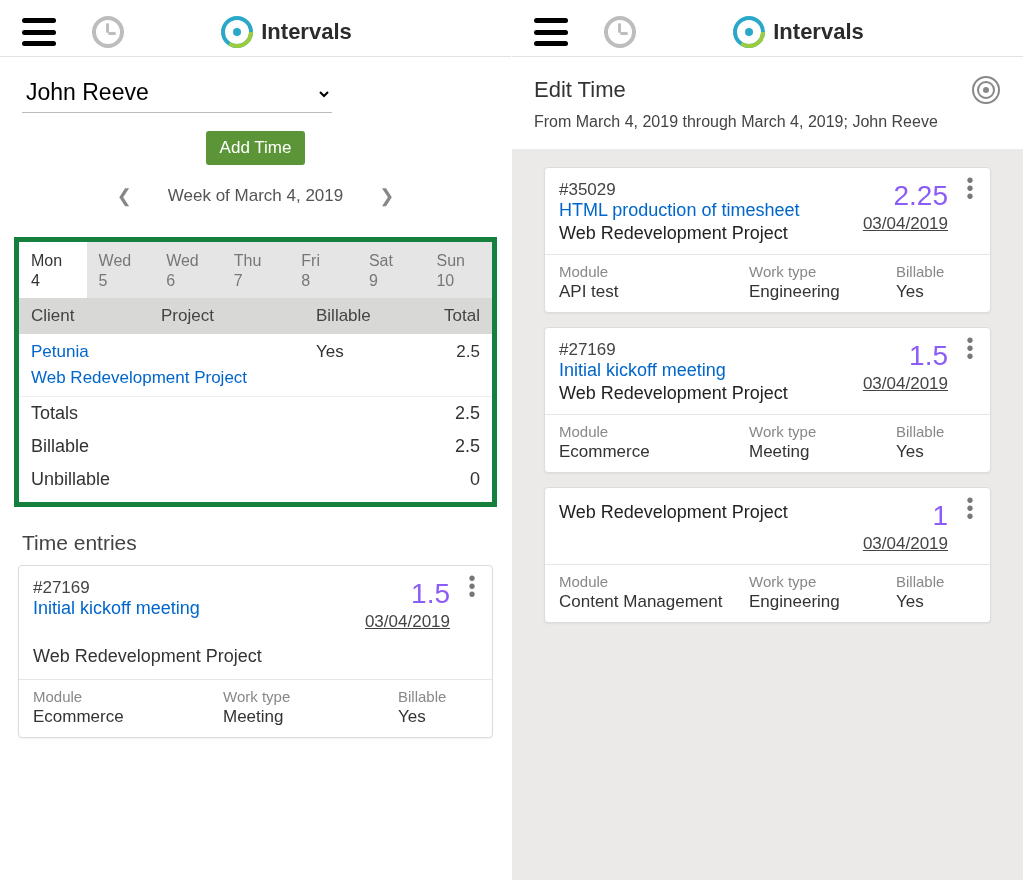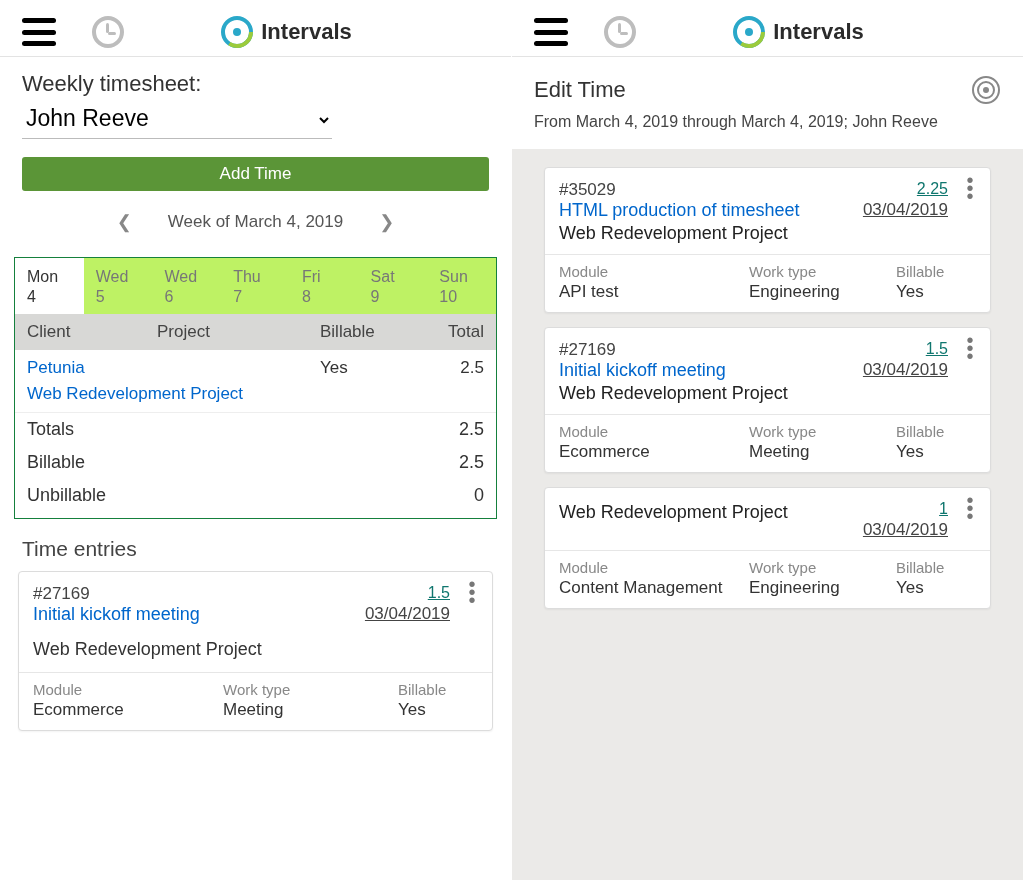--- a/index.html
+++ b/index.html
@@ -52,34 +52,34 @@
   .section { padding: 14px 22px 0 22px; }
   .heading { font-size:22px; color:#333; }
   .user-select {
     margin-top:4px;
     font-size:23px;
     width: 310px;
     border:none; border-bottom:1px solid #bbb;
     padding:3px 0 6px 0;
     background: transparent;
   }
-  .button-row { display:flex; gap:0; justify-content:center; margin-top:18px;flex-direction:column; }
+  .button-row { display:flex; gap:0; justify-content:center; margin-top:18px; }
   .btn {
     background:#5b9537; color:#fff; border:none;
     font-size:17px; padding:7px 14px; border-radius:3px;
     cursor:pointer;
   }
   .week-nav {
     display:flex; align-items:center; justify-content:center;
     gap:28px; margin:16px 0 20px 0;
     color:#555; font-size:17px;
   }
   .chev { color:#888; font-size:18px; cursor:pointer; padding:4px 8px; }
 
-  .sheet { background:#bef264; border:1px solid #15803d; margin:0 14px; }
+  .sheet { background:#e5e5e5; border:5px solid #15803d; margin:6px 14px; }
   .days { display:flex; }
   .day {
     flex:1; padding:10px 10px 8px 12px; color:#777;
     cursor:pointer;
   }
   .day.active { background:#fff; color:#333; }
   .day .dname { font-size:16px; }
   .day .dnum  { font-size:16px; margin-top:2px; }
 
   .thead {
@@ -117,21 +117,21 @@
     background:#fff; border:1px solid #dcdcdc; border-radius:4px;
     margin:0 18px 14px 18px; box-shadow:0 1px 2px rgba(0,0,0,.05);
     position:relative;
   }
   .card-top{ display:flex; padding:12px 42px 10px 14px; }
   .card-left{ flex:1; }
   .task-id{ color:#444; font-size:17px; }
   .task-title{ color:#0066cc; font-size:18px; margin-top:2px; }
   .task-proj{ color:#222; font-size:18px; margin-top:2px; }
   .card-right{ text-align:right; }
-  .dur{ font-size:16px; color:#0f766e;text-decoration:underline; }
+  .dur{ font-size:28px; color:#8b5cf6; }
   .date{ font-size:17px; color:#444; margin-top:2px;text-decoration:underline;}
   .kebab{
     position:absolute; right:10px; top:8px;
     width:20px; text-align:center; color:#777; font-size:20px;
     cursor:pointer; line-height:12px;
   }
   .kebab span{ display:block; line-height:8px; }
   .card-meta{
     display:flex; border-top:1px solid #e6e6e6; padding:8px 14px 10px 14px;
   }
@@ -170,21 +170,20 @@
       <svg class="logo" viewBox="0 0 32 32">
         <circle cx="16" cy="16" r="14" fill="none" stroke="#2aa8c9" stroke-width="4"></circle>
         <circle cx="16" cy="16" r="14" fill="none" stroke="#9ccb3b" stroke-width="4" stroke-dasharray="30 60"></circle>
         <circle cx="16" cy="16" r="4" fill="#2aa8c9"></circle>
       </svg>
       <span class="brand-name">Intervals</span>
     </div>
   </div>
 
   <div class="section">
-    <div class="heading">Weekly timesheet:</div>
     <select class="user-select">
       <option>John Reeve</option>
     </select>
     <div class="button-row">
       <button class="btn">Add Time</button>
     </div>
     <div class="week-nav">
       <span class="chev">❮</span>
       <span>Week of March 4, 2019</span>
       <span class="chev">❯</span>

